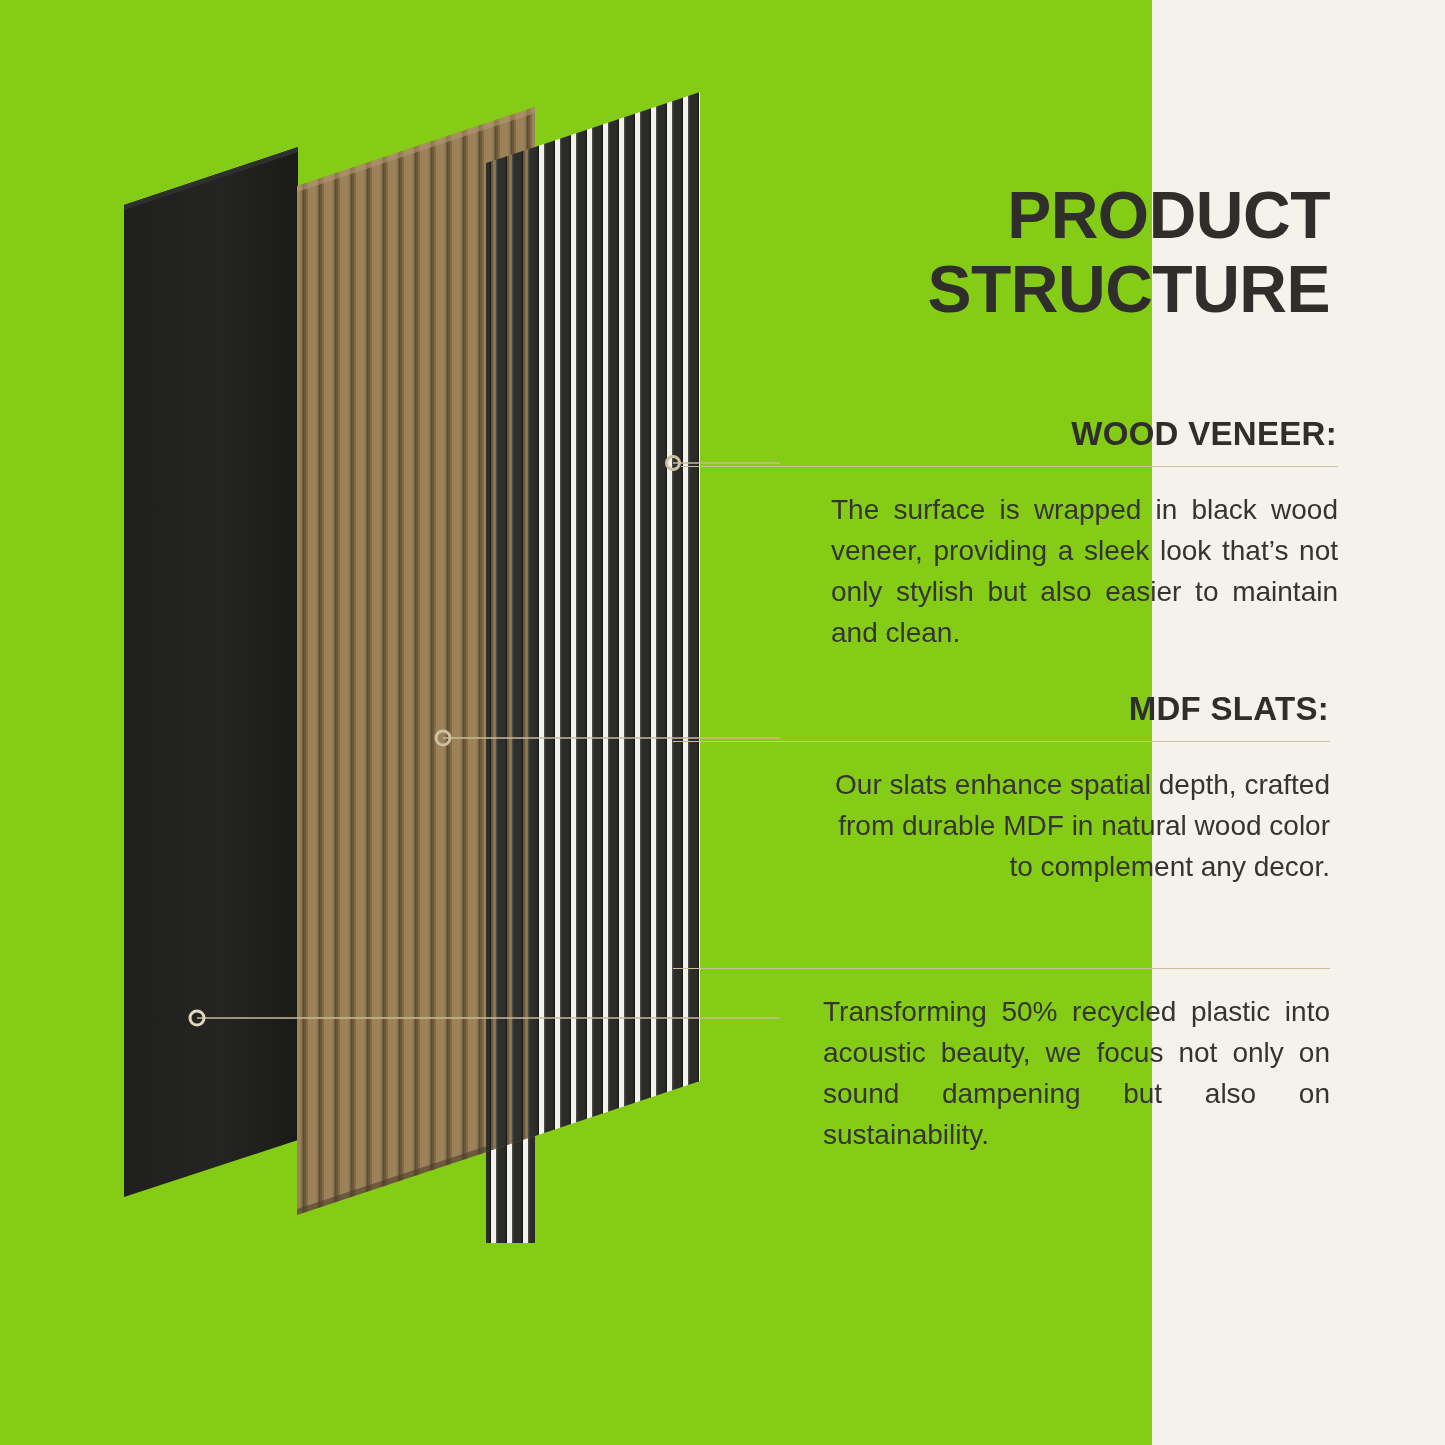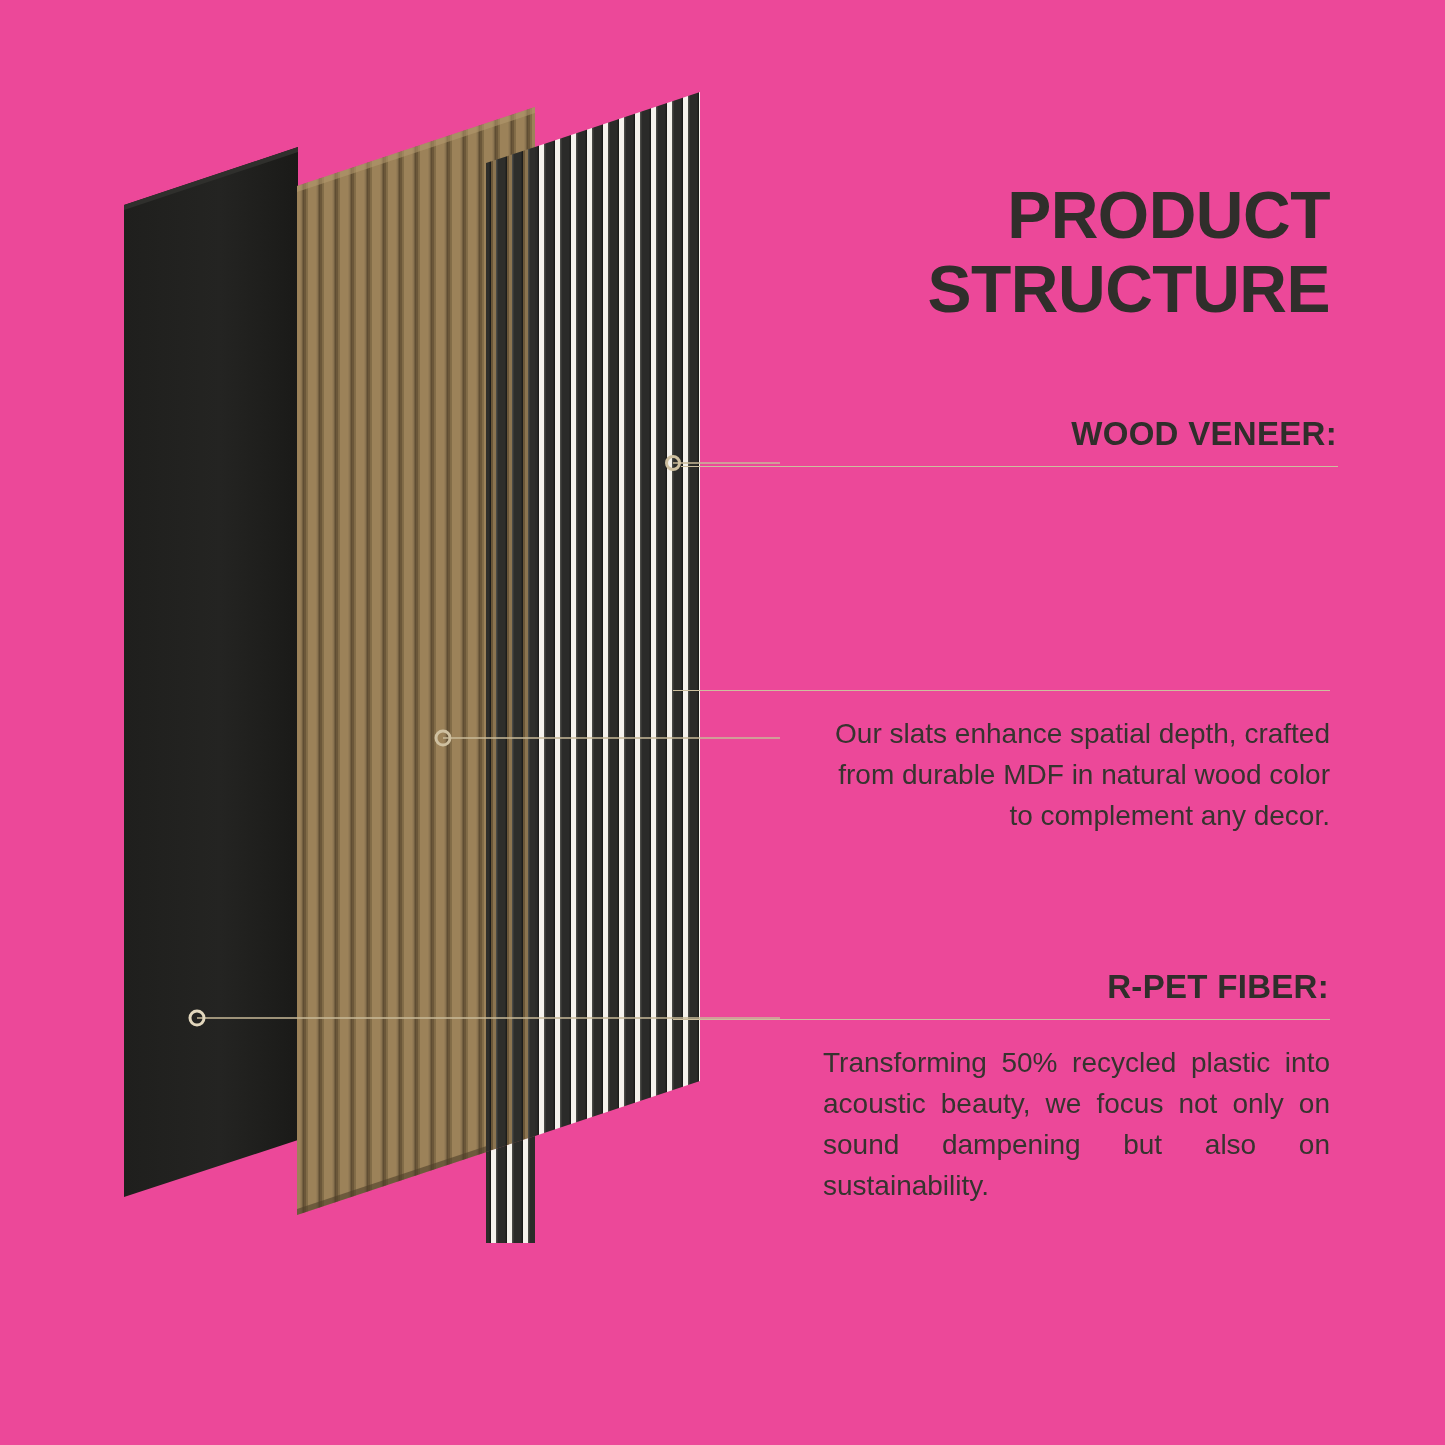--- a/index.html
+++ b/index.html
@@ -8,23 +8,23 @@
   }
   body {
     width: 1445px;
     height: 1445px;
     background: #f5f2ec;
     font-family: "Liberation Sans", sans-serif;
     overflow: hidden;
   }
   #stage {
     position: relative;
-    width: 1445px;
+    width: 1152px;
     height: 1445px;
-    background: #ec4899;
+    background: #84cc16;
   }
 
   
   #diagram {
     position: absolute;
     left: 0;
     top: 0;
     width: 780px;
     height: 1445px;
   }
@@ -168,27 +168,28 @@
   <div id="textcol">
 
     <div class="title-block">
       <div class="title-line">PRODUCT</div>
       <div class="title-line">STRUCTURE</div>
     </div>
 
     <div class="section" style="top:415px;padding-left:8px;">
       <div class="section-heading">WOOD VENEER:</div>
       <div class="section-rule"></div>
+      <div class="section-body">The surface is wrapped in black wood veneer, providing a sleek look that’s not only stylish but also easier to maintain and clean.</div>
     </div>
 
     <div class="section" style="top:690px;">
+      <div class="section-heading">MDF SLATS:</div>
       <div class="section-rule"></div>
       <div class="section-body nojust">Our slats enhance spatial depth, crafted from durable MDF in natural wood color to complement any decor.</div>
     </div>
 
     <div class="section" style="top:968px;">
-      <div class="section-heading">R-PET FIBER:</div>
       <div class="section-rule"></div>
       <div class="section-body">Transforming 50% recycled plastic into acoustic beauty, we focus not only on sound dampening but also on sustainability.</div>
     </div>
 
   </div>
 </div>
 
 </body></html>

